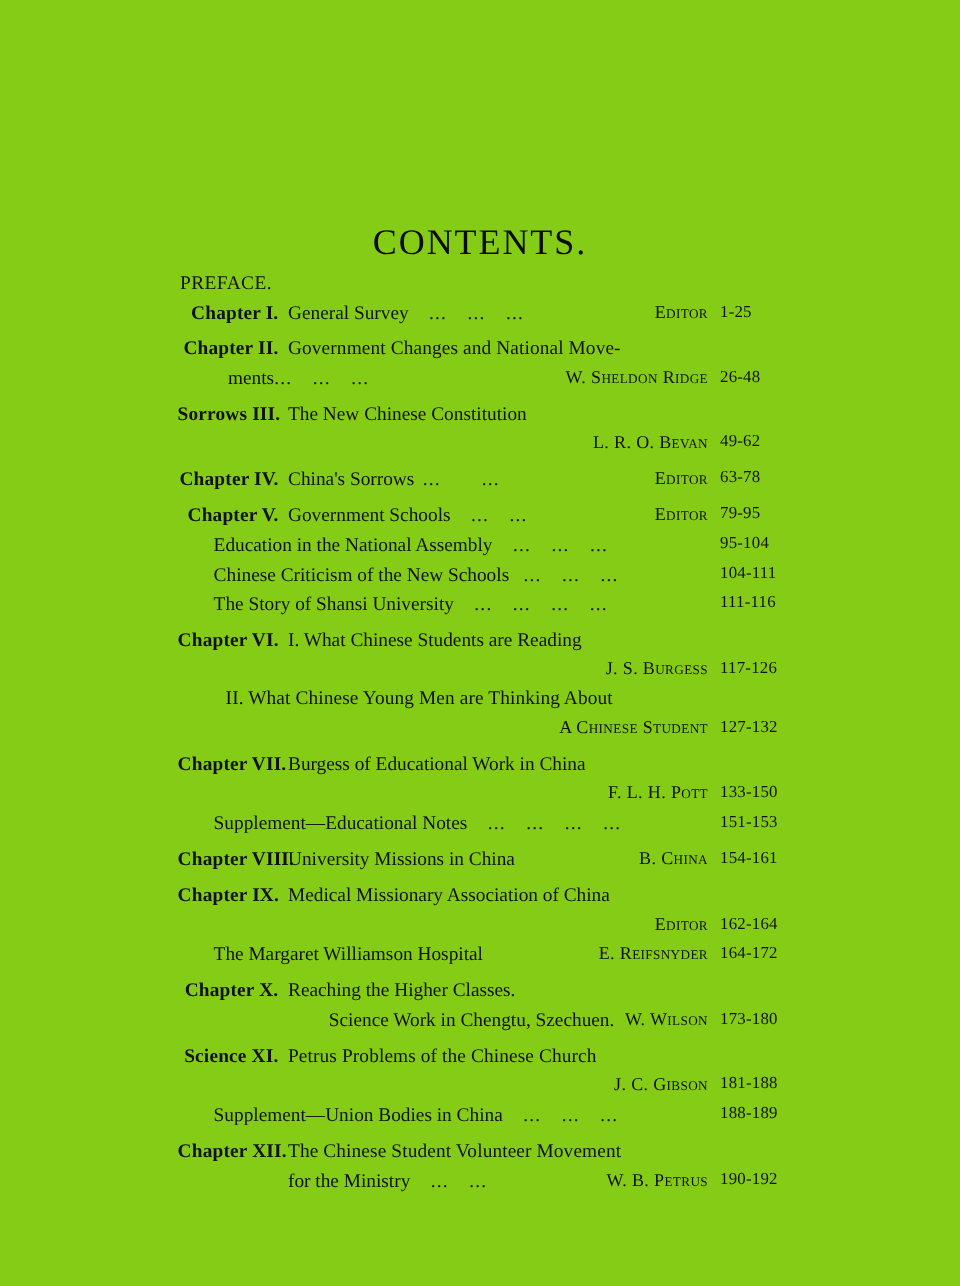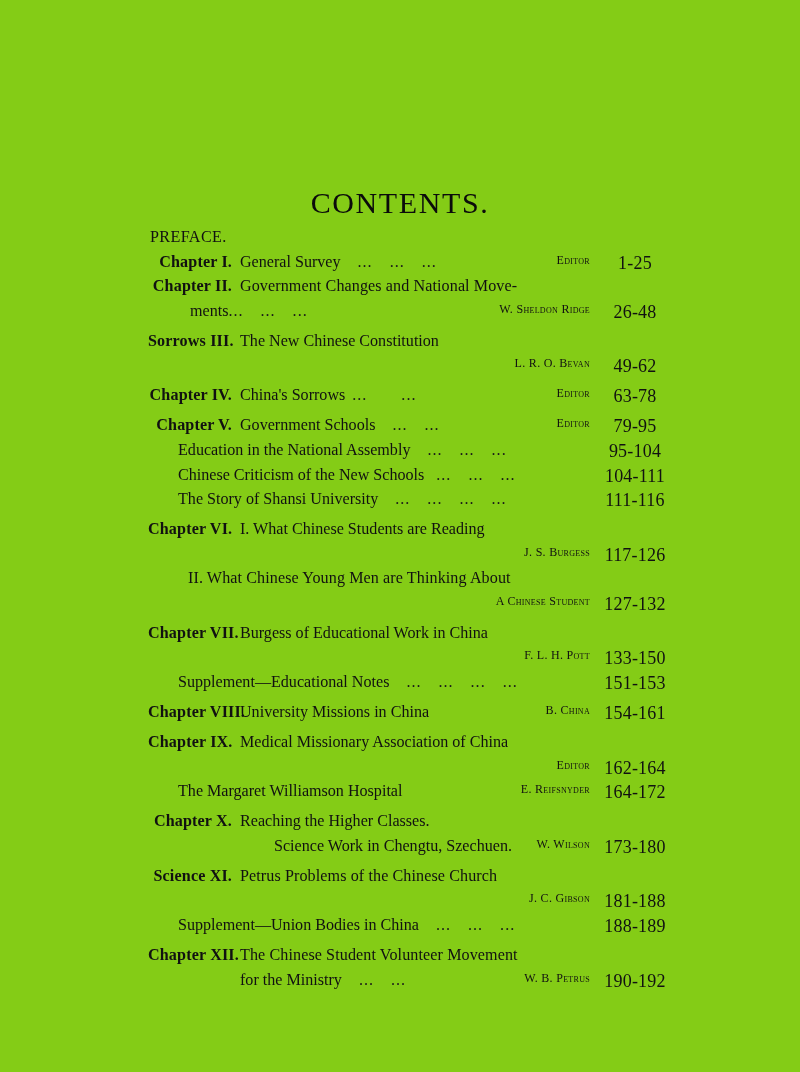--- a/index.html
+++ b/index.html
@@ -46,21 +46,21 @@
 
   
   .line {
     position: relative;
     height: 24.6px;
     white-space: nowrap;
   }
 
   
   .entry.gap-before { margin-top: 5.4px; }
-  .entry.gap-small { margin-top: 0; }
+  .entry.gap-small { margin-top: 5px; }
 
   
   .chaplabel {
     position: absolute;
     left: 0;
     top: 0;
     width: 84px;              
     text-align: right;
     font-weight: bold;
     font-size: 16.1px;
@@ -104,34 +104,34 @@
     letter-spacing: 1px;
     color: #1a1a1a;
     vertical-align: baseline;
   }
 
   
   .author {
     position: absolute;
     top: 0;
     right: 68px;              
-    font-size: 12px;
+    font-size: 15px;
     font-variant: small-caps;
     letter-spacing: 0.3px;
     white-space: nowrap;
   }
 
   
   .pages {
     position: absolute;
     top: 0;
     left: 452px;
     width: 70px;
-    text-align: center;
-    font-size: 18px;
+    text-align: left;
+    font-size: 14px;
     letter-spacing: 0.2px;
     white-space: nowrap;
   }
 </style>
 </head>
 <body>
 
 <div class="page">
 
   <div class="contents-heading">CONTENTS.</div>

